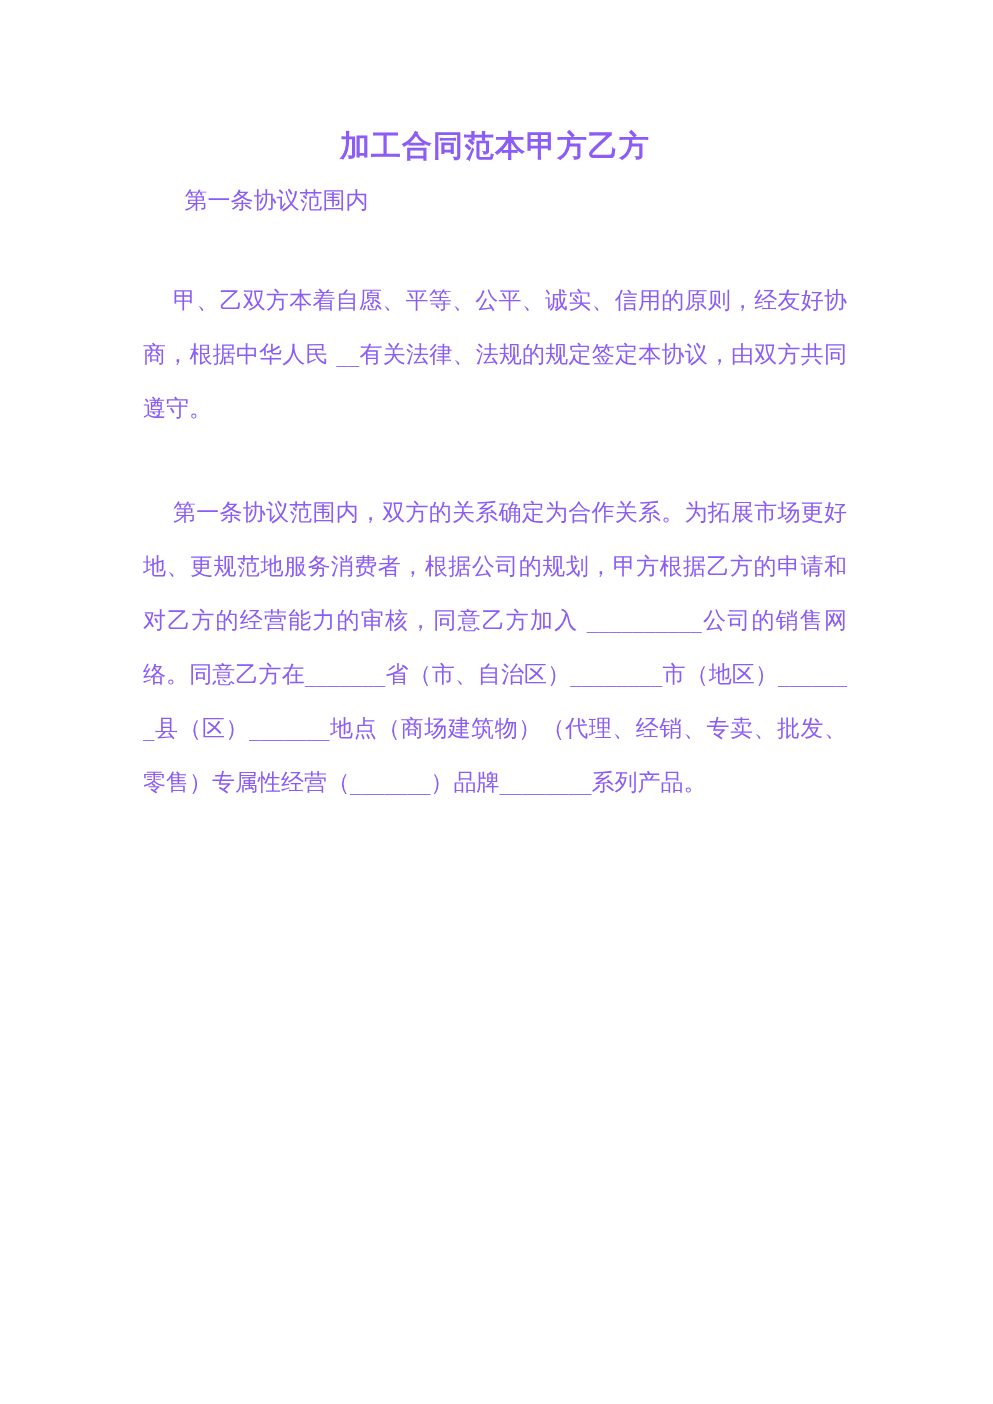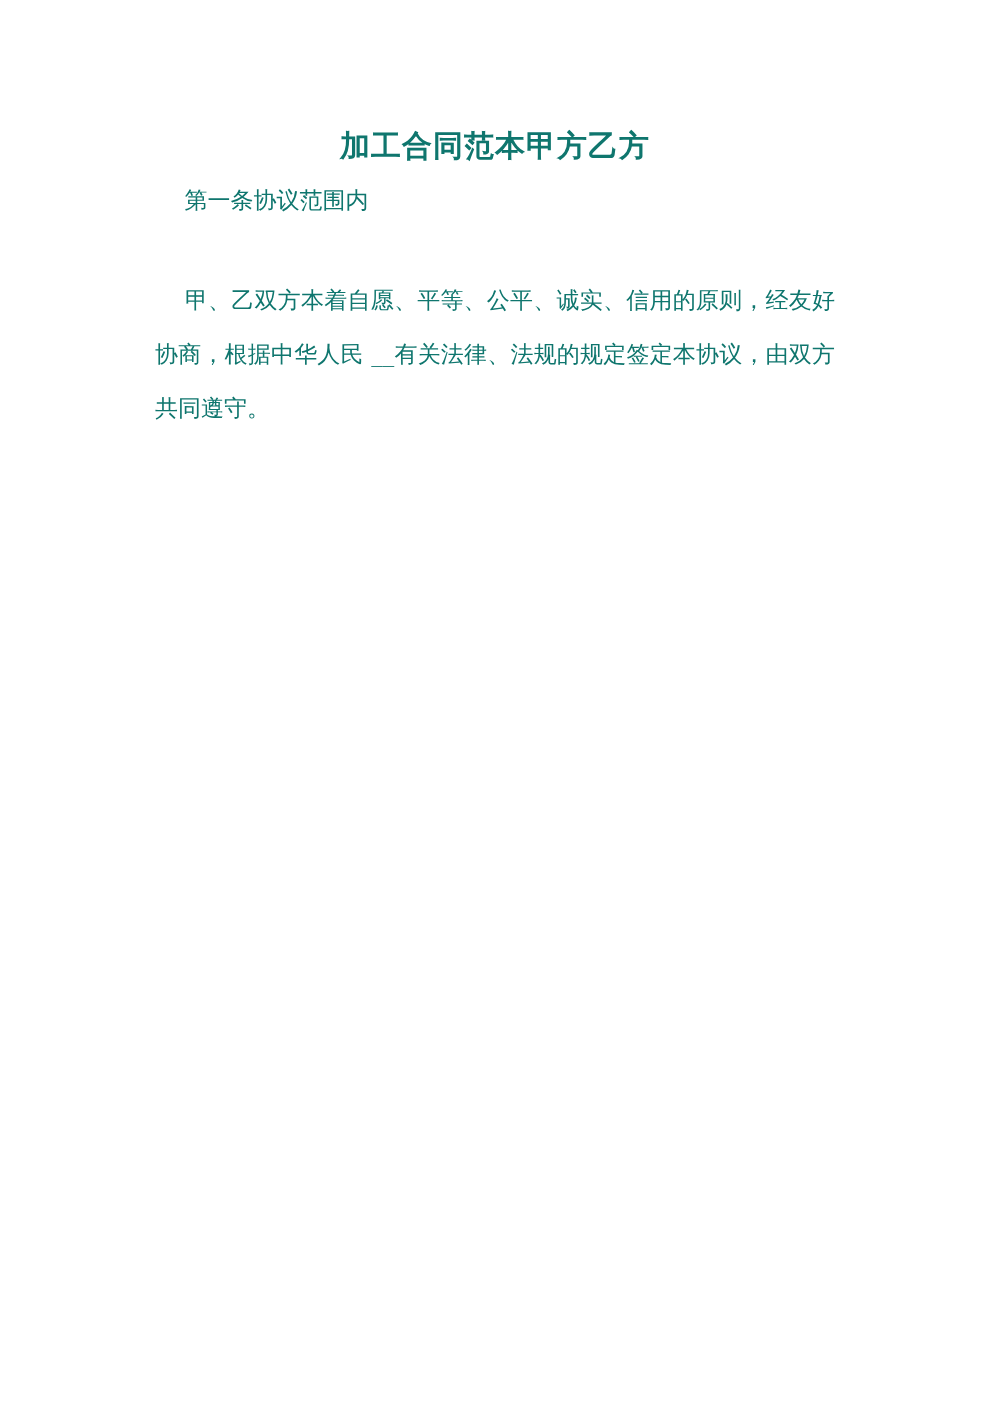--- a/index.html
+++ b/index.html
@@ -9,40 +9,40 @@
   }
   .page {
     position: relative;
     width: 993px;
     height: 1404px;
     margin: 0 auto;
     background: #ffffff;
     box-sizing: border-box;
     padding: 126px 146px 0 143px;
     font-family: "DejaVu Serif", "Liberation Serif", serif;
-    color: #0f766e;
+    color: #8b5cf6;
     overflow: hidden;
   }
   .doc-title {
     margin: 0;
     font-size: 30px;
     font-weight: bold;
     text-align: center;
     line-height: 40px;
     letter-spacing: 1px;
   }
   .doc-line {
     margin: 0;
     font-size: 23px;
     line-height: 54px;
     text-indent: 1.8em;
     white-space: pre-wrap;
   }
   .doc-para {
-    margin: 12px;
+    margin: 0;
     font-size: 23px;
     line-height: 54px;
     text-indent: 1.3em;
     text-align: justify;
     word-break: break-all;
     white-space: pre-wrap;
   }
   .subtitle-line { margin-top: 7px; }
   .party-a-line  { margin-top: 53px; }
   .party-b-line  { margin-top: 49px; }
@@ -56,15 +56,16 @@
 <div class="page">
 
   <h1 class="doc-title">加工合同范本甲方乙方</h1>
 
   <p class="doc-line subtitle-line">第一条协议范围内</p>
 
 
 
   <p class="doc-para para-preamble">甲、乙双方本着自愿、平等、公平、诚实、信用的原则，经友好协商，根据中华人民 __有关法律、法规的规定签定本协议，由双方共同遵守。</p>
 
+  <p class="doc-para para-article1">第一条协议范围内，双方的关系确定为合作关系。为拓展市场更好地、更规范地服务消费者，根据公司的规划，甲方根据乙方的申请和对乙方的经营能力的审核，同意乙方加入 __________公司的销售网络。同意乙方在_______省（市、自治区）________市（地区）_______县（区）_______地点（商场建筑物）（代理、经销、专卖、批发、零售）专属性经营（_______）品牌________系列产品。</p>
 
 
 </div>
 
 </body></html>

